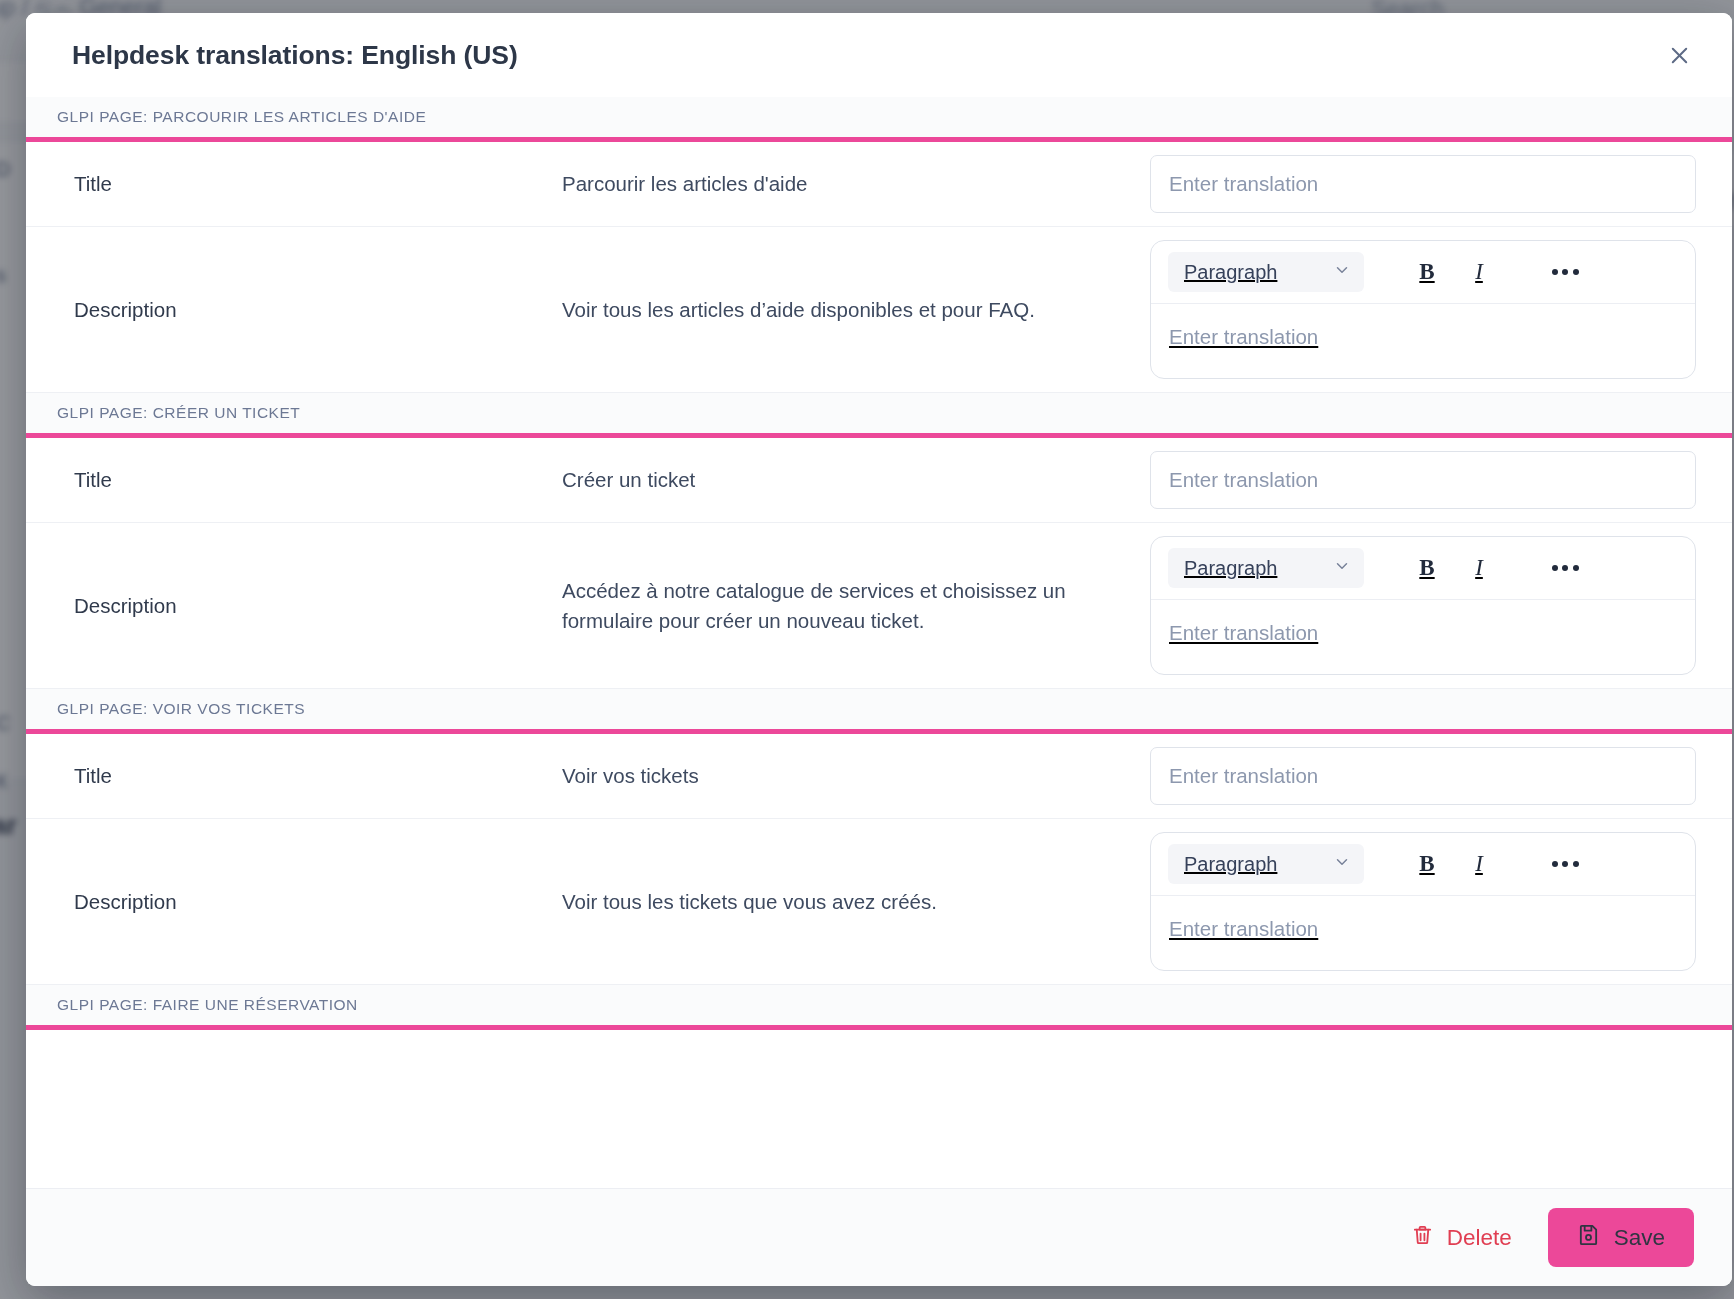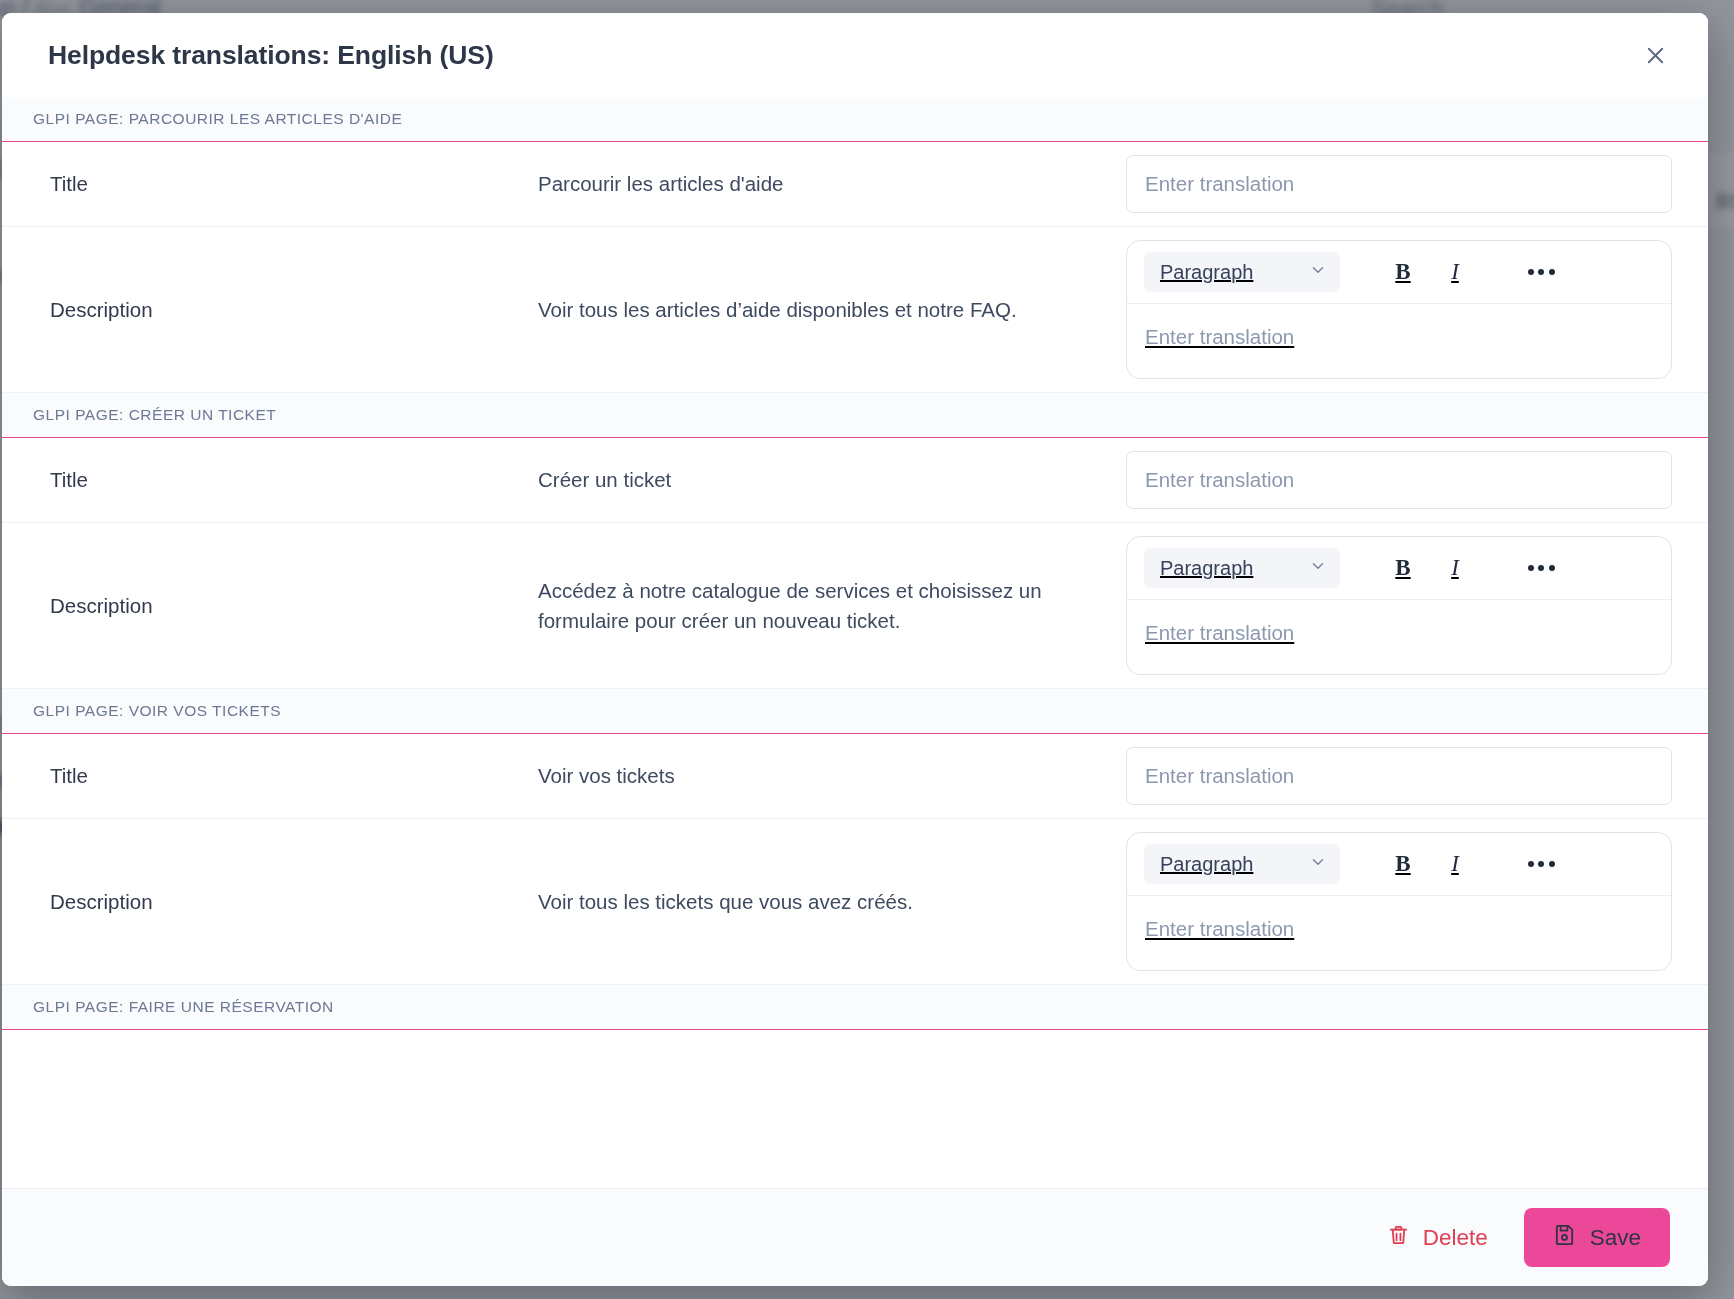--- a/index.html
+++ b/index.html
@@ -54,21 +54,21 @@
 
   #scrim {
     position: absolute;
     inset: 0;
     background: rgba(24,28,38,0.45);
   }
 
   
   #modal {
     position: absolute;
-    left: 2px;
+    left: 26px;
     top: 13px;
     width: 1706px;
     height: 1273px;
     background: #ffffff;
     border-radius: 9px;
     box-shadow: 0 14px 48px rgba(12,18,33,.35);
     display: flex;
     flex-direction: column;
     overflow: hidden;
   }
@@ -124,21 +124,21 @@
     background: #fff;
   }
   .modal-body::-webkit-scrollbar { width: 9px; }
   .modal-body::-webkit-scrollbar-track { background: #f3f4f7; }
   .modal-body::-webkit-scrollbar-thumb {
     background: #c6cbd6; border-radius: 6px;
   }
 
   .group-header {
     background: #fafbfc;
-    border-bottom: 1px solid #ec4899;
+    border-bottom: 5px solid #ec4899;
     height: 45px;
     display: flex;
     align-items: center;
     padding-left: 31px;
     font-size: 15.5px;
     font-weight: 500;
     letter-spacing: .5px;
     color: #6c7894;
     text-transform: uppercase;
   }
@@ -316,21 +316,21 @@
   <div class="modal-body">
     <div id="groups-host">
         <div class="group-header">GLPI PAGE: PARCOURIR LES ARTICLES D'AIDE</div>
         <div class="row">
           <div class="row-label">Title</div>
           <div class="row-source">Parcourir les articles d'aide</div>
           <div class="row-target"><input type="text" class="translation-input" placeholder="Enter translation" value="" style=""></div>
         </div>
         <div class="row tall">
           <div class="row-label">Description</div>
-          <div class="row-source">Voir tous les articles d’aide disponibles et notre FAQ.</div>
+          <div class="row-source">Voir tous les articles d’aide disponibles et pour FAQ.</div>
           <div class="row-target">
             <div class="editor">
               <div class="editor-toolbar">
                 <div class="style-select">
                   <span>Paragraph</span>
                   <span><svg viewBox="0 0 24 24" fill="none" stroke="currentColor" stroke-width="2" stroke-linecap="round" stroke-linejoin="round">
                       <polyline points="6 9 12 15 18 9"></polyline>
                     </svg></span>
                 </div>
                 <div class="tool-gap"></div>

